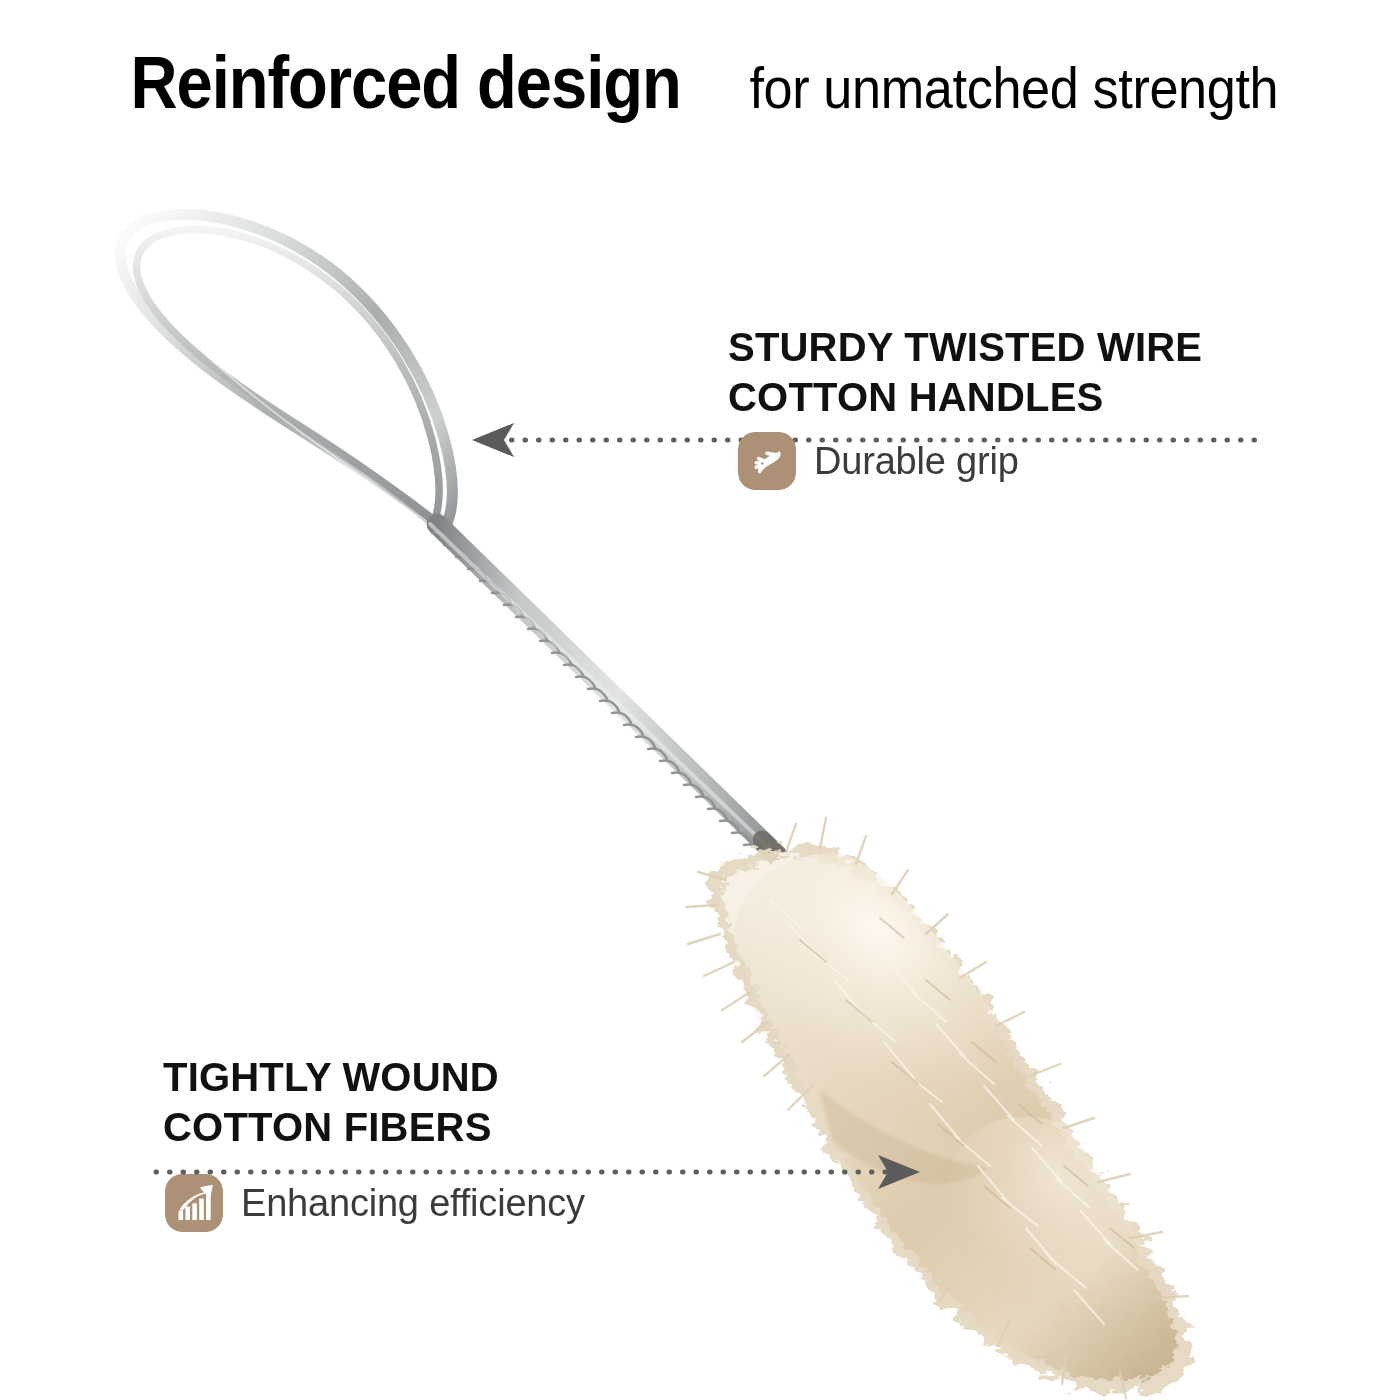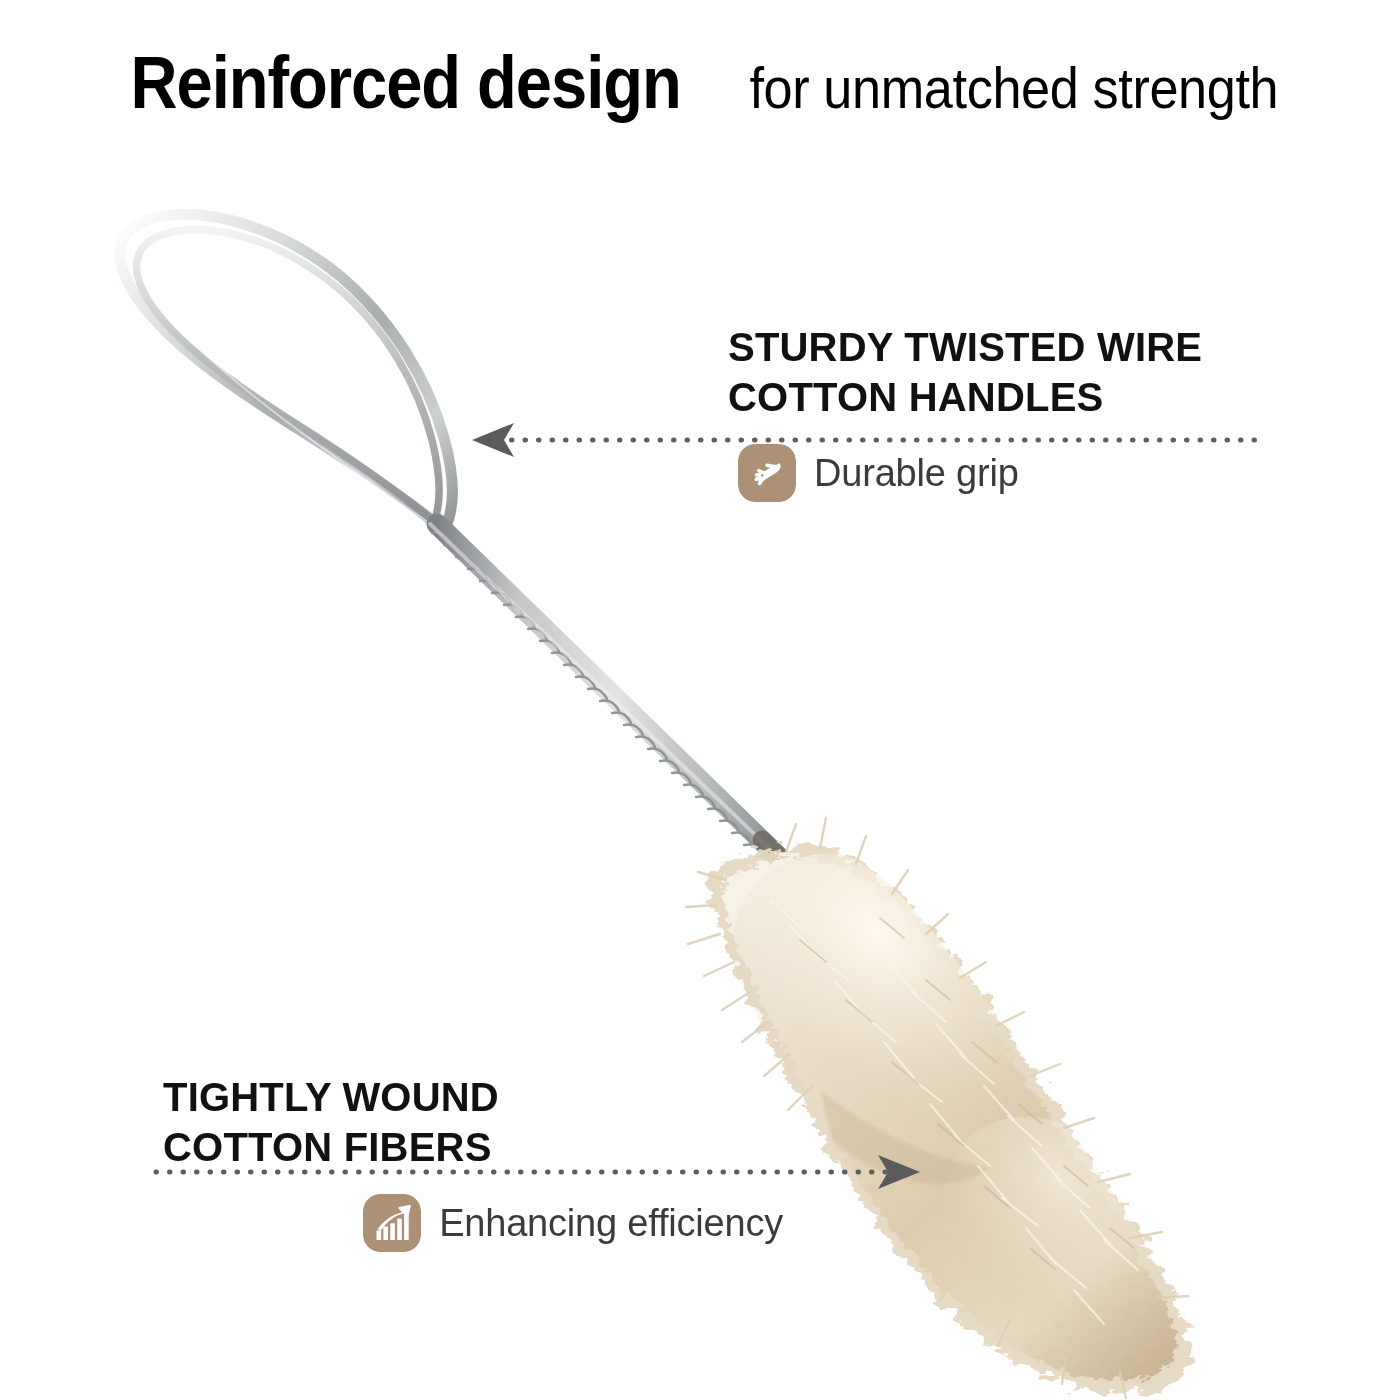--- a/index.html
+++ b/index.html
@@ -84,30 +84,29 @@
     letter-spacing: -0.2px;
     line-height: 1;
   }
 
   
   #callout-handles {
     left: 728px;
     top: 322px;
     width: 560px;
   }
-  #callout-handles .sub-row { margin-top: 22px; margin-left: 10px; }
+  #callout-handles .sub-row { margin-top: 10px; margin-left: 10px; }
 
   
   #callout-fibers {
     left: 163px;
     top: 1052px;
     width: 620px;
-    margin-top: 20px;
-  }
-  #callout-fibers .sub-row { margin-top: 22px; margin-left: 2px; justify-content: flex-end; }
+  }
+  #callout-fibers .sub-row { margin-top: 22px; margin-left: 2px; }
 
   
   .leader { position: absolute; }
 
   
   #product {
     position: absolute;
     left: 0;
     top: 0;
     width: 1400px;

